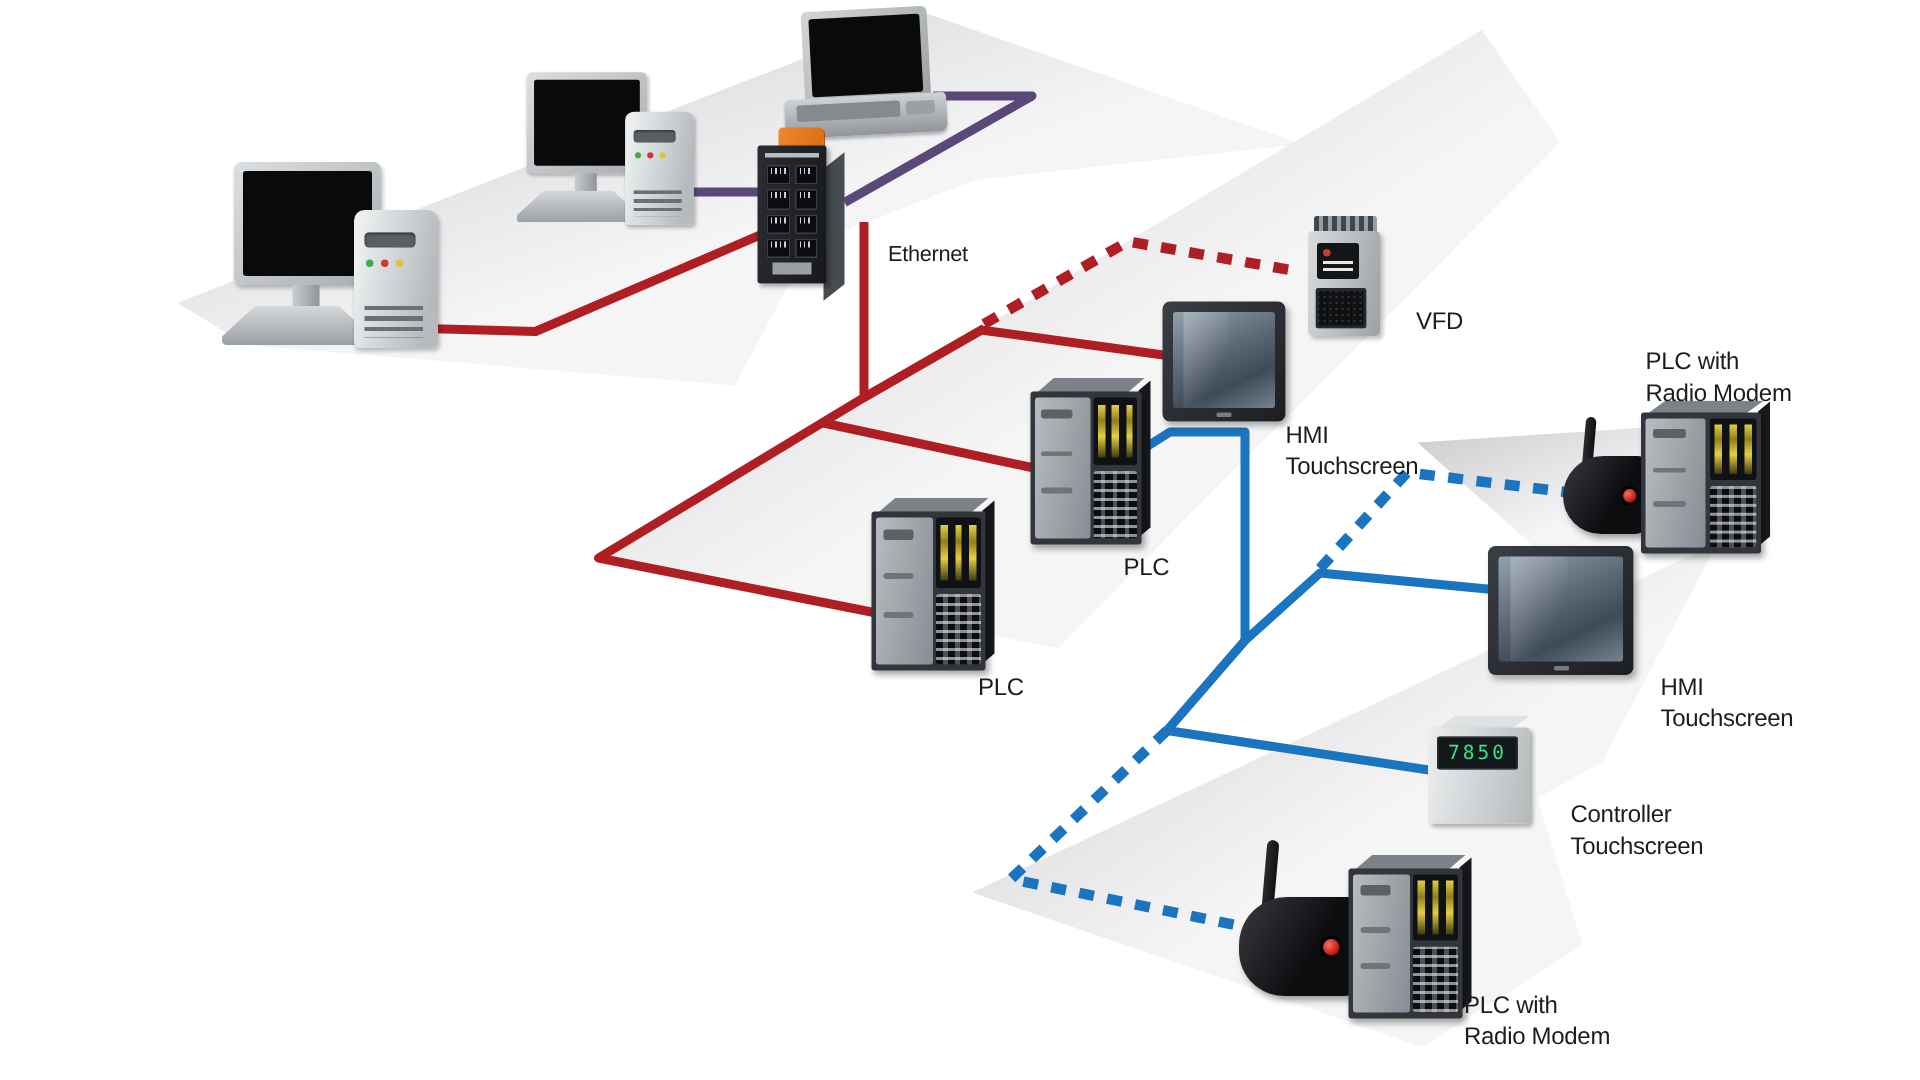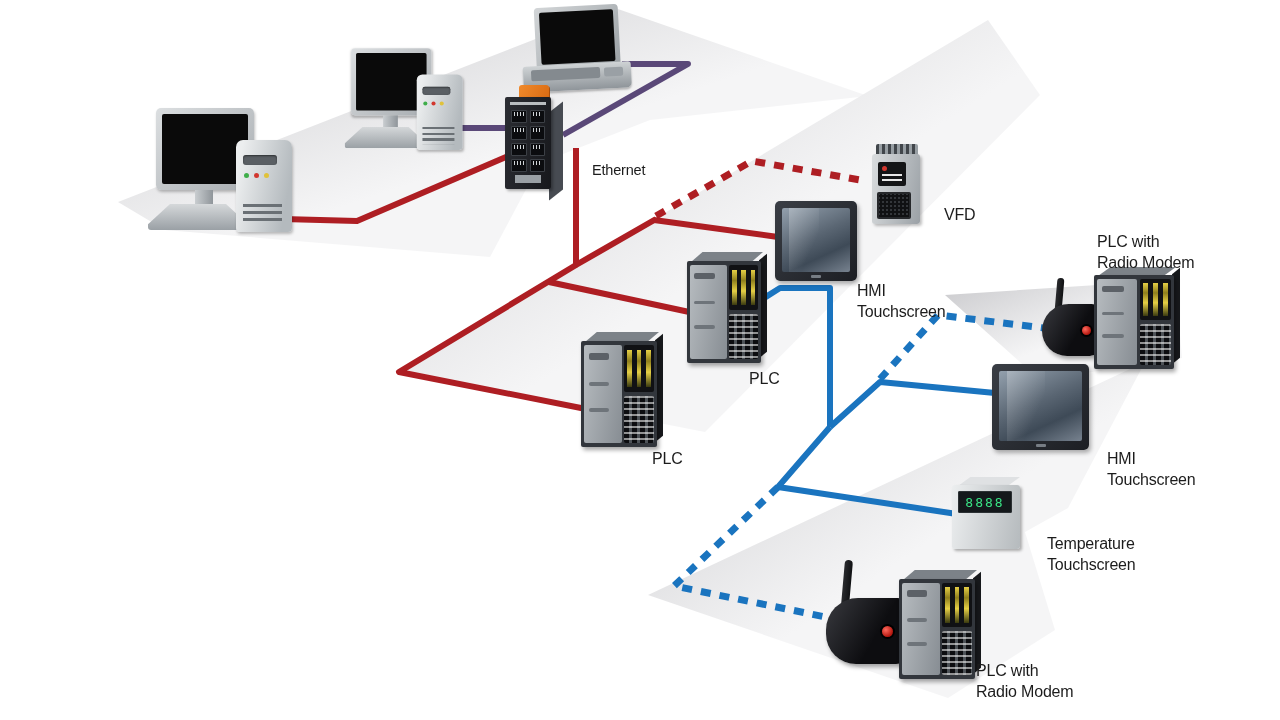--- a/index.html
+++ b/index.html
@@ -284,21 +284,21 @@
     <div class="hmi-frame" style="left:0;top:0;right:0;bottom:0;">
       <div class="hmi-scr"></div>
       <div class="hmi-dot"></div>
     </div>
   </div>
 
   <div class="dev" style="left:952px;top:477px;width:72px;height:74px;">
     <div class="tc-top" style="left:6px;top:0;width:62px;height:9px;"></div>
     <div class="tc-body" style="left:0;top:8px;width:68px;height:64px;">
       <div class="tc-disp" style="left:6px;top:6px;width:54px;height:22px;">
-        <span>8888</span>
+        <span>7850</span>
       </div>
       <div class="tc-btns" style="position:absolute;left:8px;top:34px;width:50px;height:22px;">
         <b></b>
           <b></b>
           <b></b>
           <b></b>
           <b></b>
           <b></b>
           <b></b>
           <b></b>
@@ -348,21 +348,21 @@
   </div>
   <div class="lbl" style="left:1097px;top:231px;">
     <span>PLC with</span>
     <span>Radio Modem</span>
   </div>
   <div class="lbl" style="left:1107px;top:448px;">
     <span>HMI</span>
     <span>Touchscreen</span>
   </div>
   <div class="lbl" style="left:1047px;top:533px;">
-    <span>Temperature</span>
+    <span>Controller</span>
     <span>Touchscreen</span>
   </div>
   <div class="lbl" style="left:976px;top:660px;">
     <span>PLC with</span>
     <span>Radio Modem</span>
   </div>
 
 </div>
 
 </body></html>

